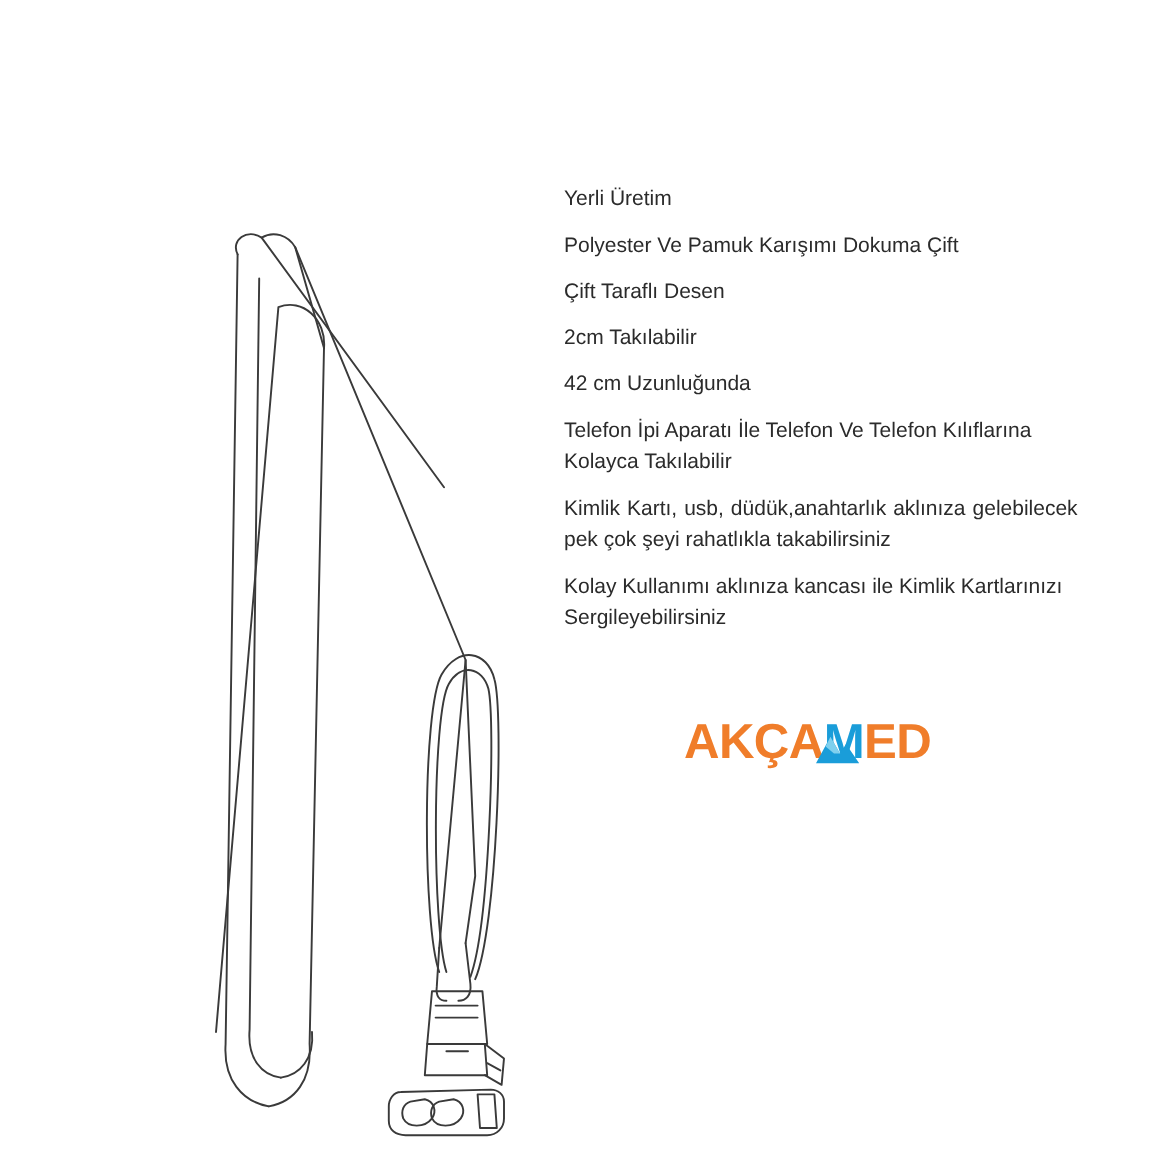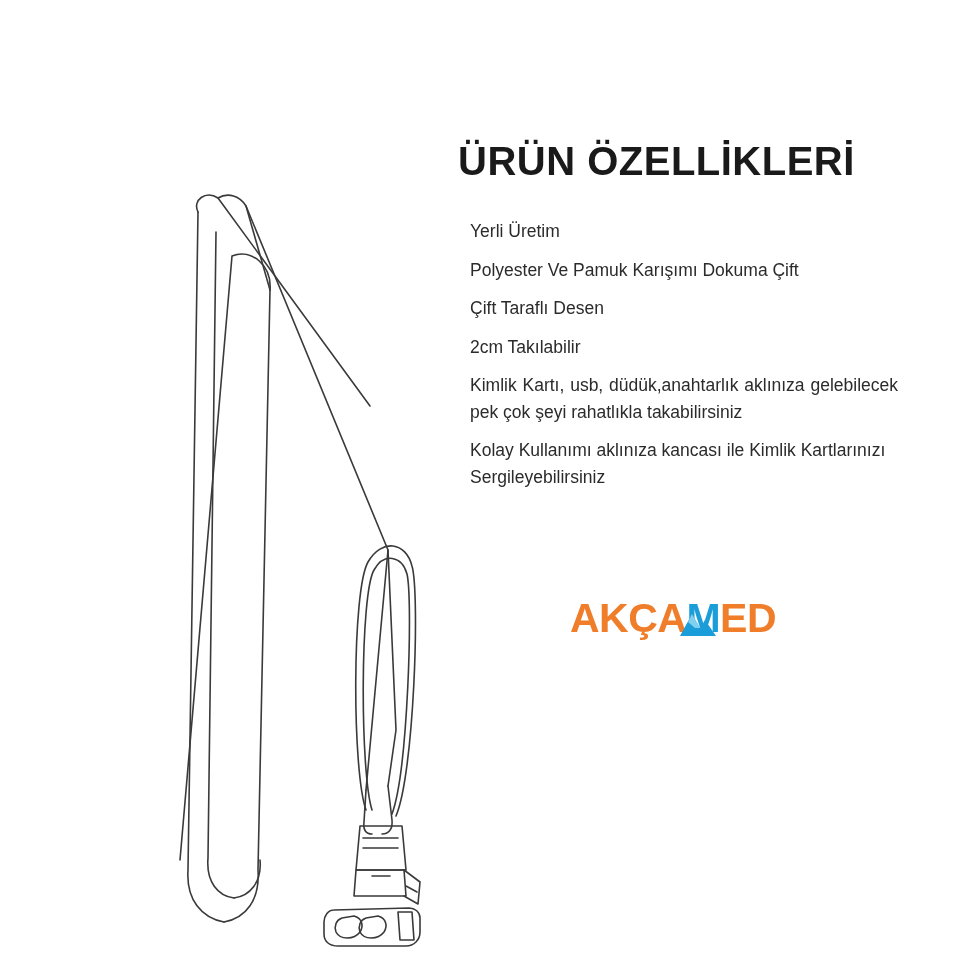--- a/index.html
+++ b/index.html
@@ -139,26 +139,27 @@
       <path d="M228 786 C214 790 204 804 204 820 C204 846 224 868 248 868 C272 868 290 848 290 822 C290 802 278 788 262 784"></path>
       <path d="M222 800 C214 808 210 818 212 828 C216 846 232 856 248 856 C266 856 280 842 280 824 C280 812 274 802 264 796"></path>
       <path d="M236 786 L236 800"></path>
       <path d="M252 784 L252 798"></path>
       <path d="M240 812 C234 816 232 824 236 830 C241 838 254 838 259 830 C263 824 261 816 255 812 Z"></path>
       <path d="M286 800 C294 806 298 816 296 826"></path>
     </svg>
   </div>
 
   <div class="content">
-    <h1 class="title">ÜRÜN ÖZELLİKLERİ</h1>
     <ul class="features">
       <li>Yerli Üretim</li>
       <li>Polyester Ve Pamuk Karışımı Dokuma Çift</li>
       <li>Çift Taraflı Desen</li>
       <li>2cm Takılabilir</li>
+      <li>42 cm Uzunluğunda</li>
+      <li>Telefon İpi Aparatı İle Telefon Ve Telefon Kılıflarına Kolayca Takılabilir</li>
       <li class="justify">Kimlik Kartı, usb, düdük,anahtarlık aklınıza gelebilecek pek çok şeyi rahatlıkla takabilirsiniz</li>
       <li>Kolay Kullanımı aklınıza kancası ile Kimlik Kartlarınızı Sergileyebilirsiniz</li>
     </ul>
   </div>
 
   <div class="logo-wrap">
     <div class="logo">
       <span class="seg-a">AK</span><span class="seg-c">Ç</span><span class="seg-k">A</span><span class="seg-m">M</span><span class="seg-med">ED</span>
       <span class="mark">
         <svg viewBox="0 0 40 30" xmlns="http://www.w3.org/2000/svg">

